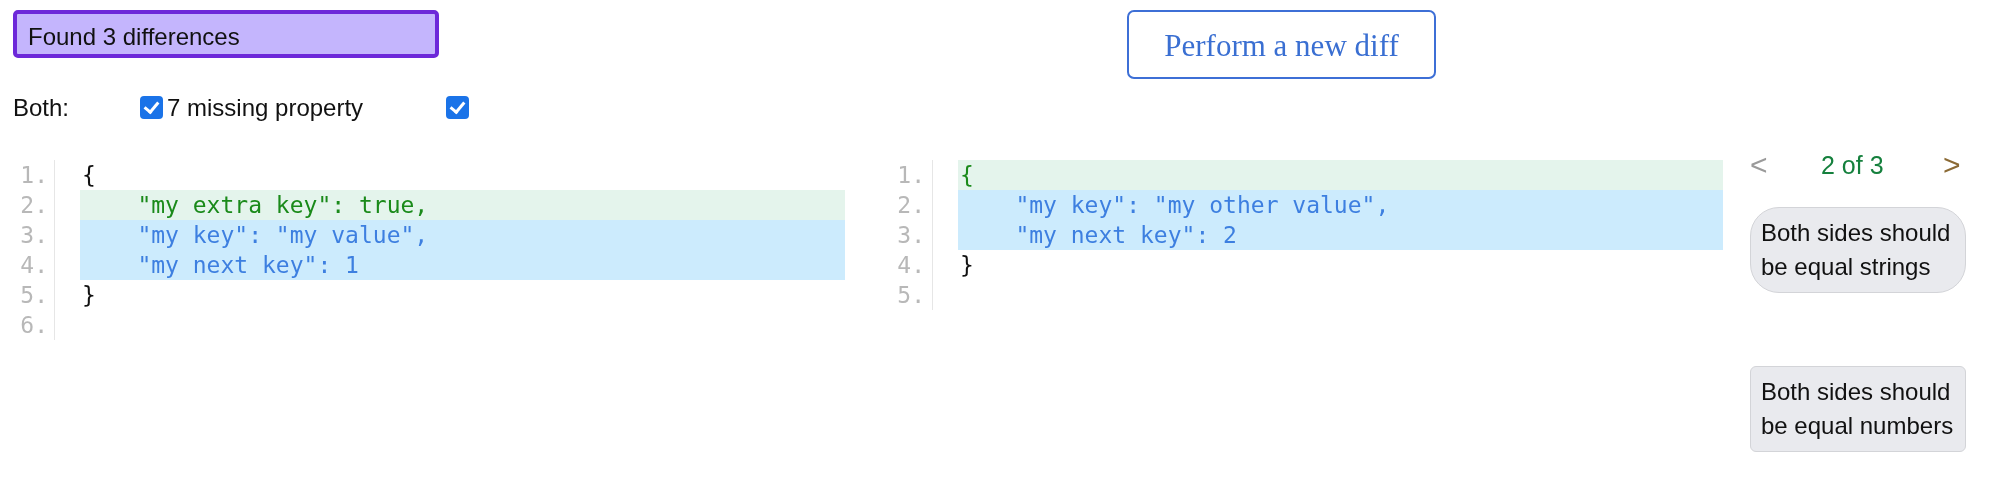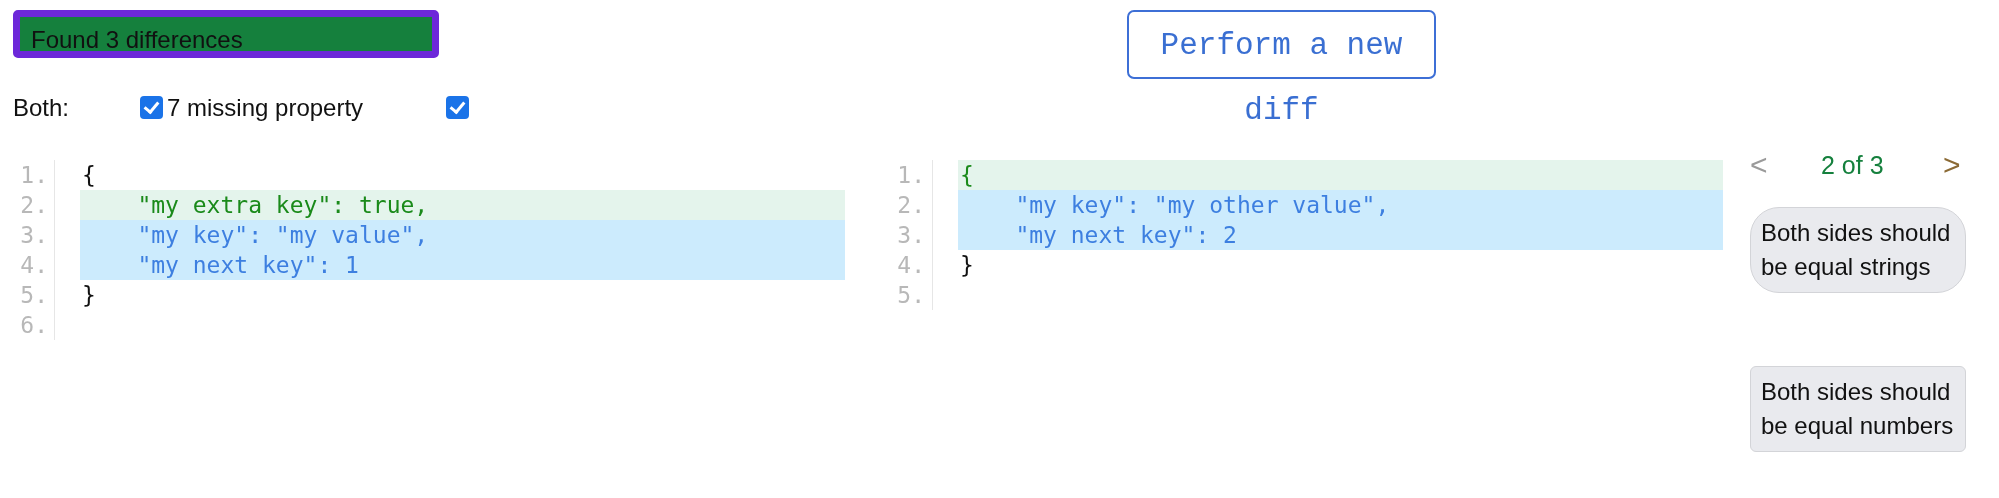--- a/index.html
+++ b/index.html
@@ -2,28 +2,28 @@
 <html><head>
 <meta charset="utf-8">
 <style>
   html, body { margin: 0; padding: 0; background: #ffffff; }
   body {
     width: 1999px; height: 498px; position: relative; overflow: hidden;
     font-family: "Liberation Sans", "DejaVu Sans", sans-serif; color: #111;
   }
   .status-box {
     position: absolute; left: 13px; top: 10px; width: 426px; height: 46px;
-    background: #15803d; border: 7px solid #6d28d9; border-radius: 5px;
+    background: #c4b5fd; border: 4px solid #6d28d9; border-radius: 5px;
     font-size: 24px; line-height: 46px; padding-left: 11px; box-sizing: border-box; height: 48px;
   }
   .new-diff-btn {
     position: absolute; left: 1127px; top: 10px; width: 309px; height: 69px;
     border: 2px solid #3d6fd6; border-radius: 7px; background: #fff; box-sizing: border-box;
     color: #3a6fd2; font-size: 31px; text-align: center; line-height: 65px; cursor: pointer;
-    font-family: Liberation Mono, monospace;
+    font-family: Liberation Serif, serif;
   }
   .show-row {
     position: absolute; left: 13px; top: 92px; height: 32px; font-size: 24px; line-height: 32px;
   }
   .show-label { position: absolute; left: 0; top: 0; }
   .filter { position: absolute; top: 0; white-space: nowrap; }
   .filter .cb {
     display: inline-block; width: 23px; height: 23px; background: #1a73e8; border-radius: 4px;
     vertical-align: -3px; position: relative; margin-right: 4px;
   }

